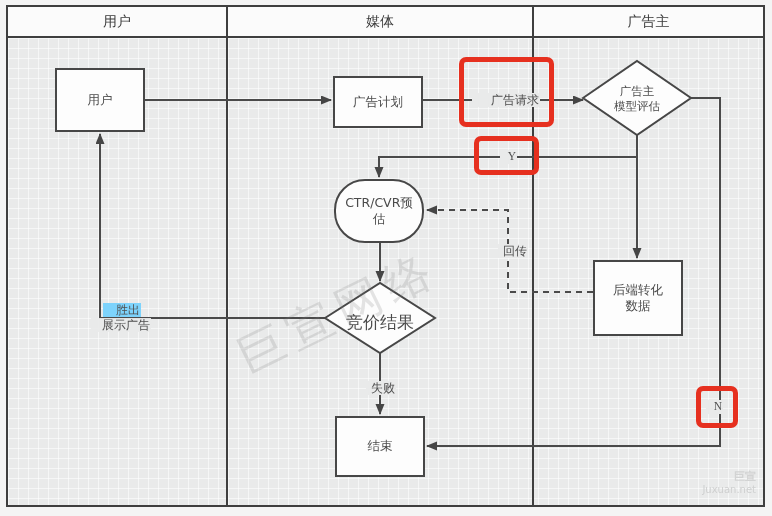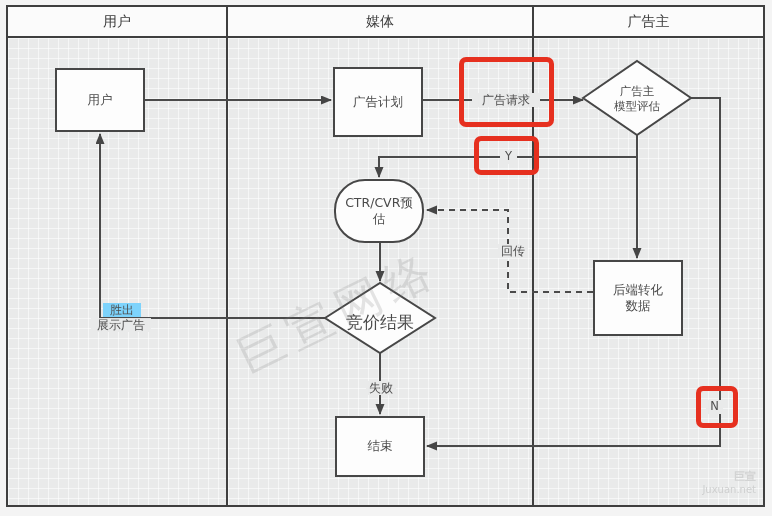--- a/index.html
+++ b/index.html
@@ -41,39 +41,39 @@
 
   
   .node{
     position:absolute;box-sizing:border-box;
     background:#fdfdfd;border:2px solid #474747;
     display:flex;align-items:center;justify-content:center;
     text-align:center;font-size:12.5px;line-height:1.3;color:#4b4b4b;
     z-index:4;
   }
   .n-user{left:55px;top:68px;width:90px;height:64px;}
-  .n-adplan{left:333px;top:67px;width:90px;height:70px;}
+  .n-adplan{left:333px;top:76px;width:90px;height:52px;}
   .n-ctr{left:334px;top:179px;width:90px;height:64px;border-radius:31px;}
   .n-backend{left:593px;top:260px;width:90px;height:76px;}
   .n-end{left:335px;top:416px;width:90px;height:61px;}
   .node span{display:block;}
 
   
   .dlabel{
     position:absolute;text-align:center;font-size:11.5px;line-height:1.3;
     color:#4b4b4b;z-index:4;
   }
   .dl-eval{left:599px;top:84px;width:76px;}
   .dl-bid{left:340px;top:311px;width:80px;font-size:17px;}
   .dlabel span{display:block;}
 
   
   .lbl{
-    position:absolute;text-align:center;font-size:12px;line-height:1.2;
-    color:#4f4f4f;background:#e9eaea;z-index:5;padding:0 1px;
+    position:absolute;text-align:right;font-size:12px;line-height:1.2;
+    color:#4f4f4f;background:#e9eaea;z-index:5;padding:0 1px;font-family:Liberation Serif, serif;
   }
   .lbl-adreq{left:472px;top:93px;width:66px;}
   .lbl-y{left:500px;top:150px;width:15px;font-size:11.5px;}
   .lbl-callback{left:498px;top:244px;width:28px;}
   .lbl-fail{left:366px;top:381px;width:28px;}
   .lbl-n{left:706px;top:400px;width:15px;font-size:11.5px;}
   .lbl-win1{left:103px;top:303px;width:36px;background:#7dd3fc;}
   .lbl-win2{left:91px;top:318px;width:58px;background:rgba(233,234,234,.95);}
 
   

